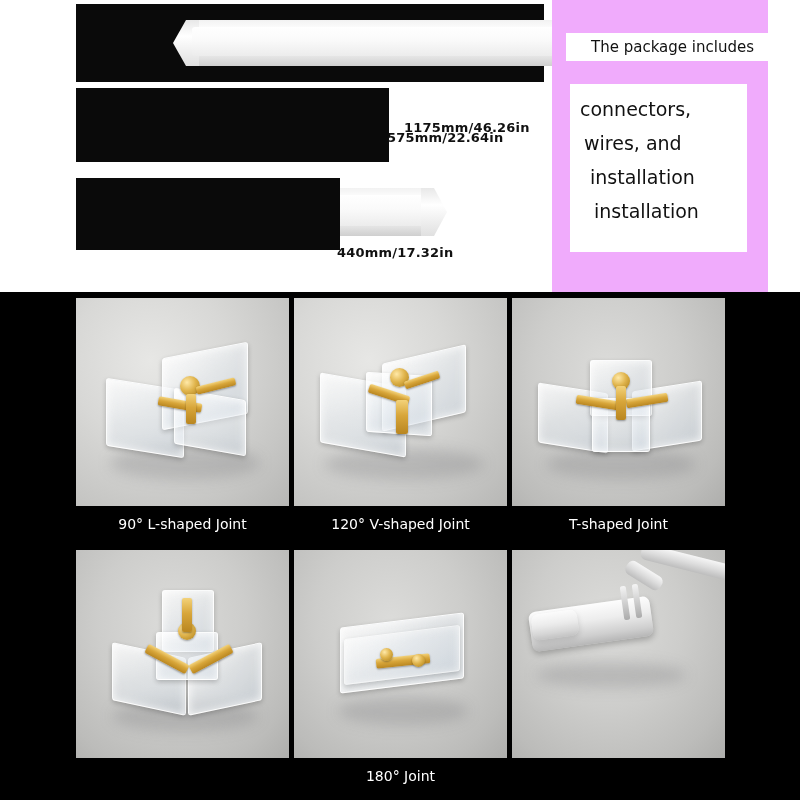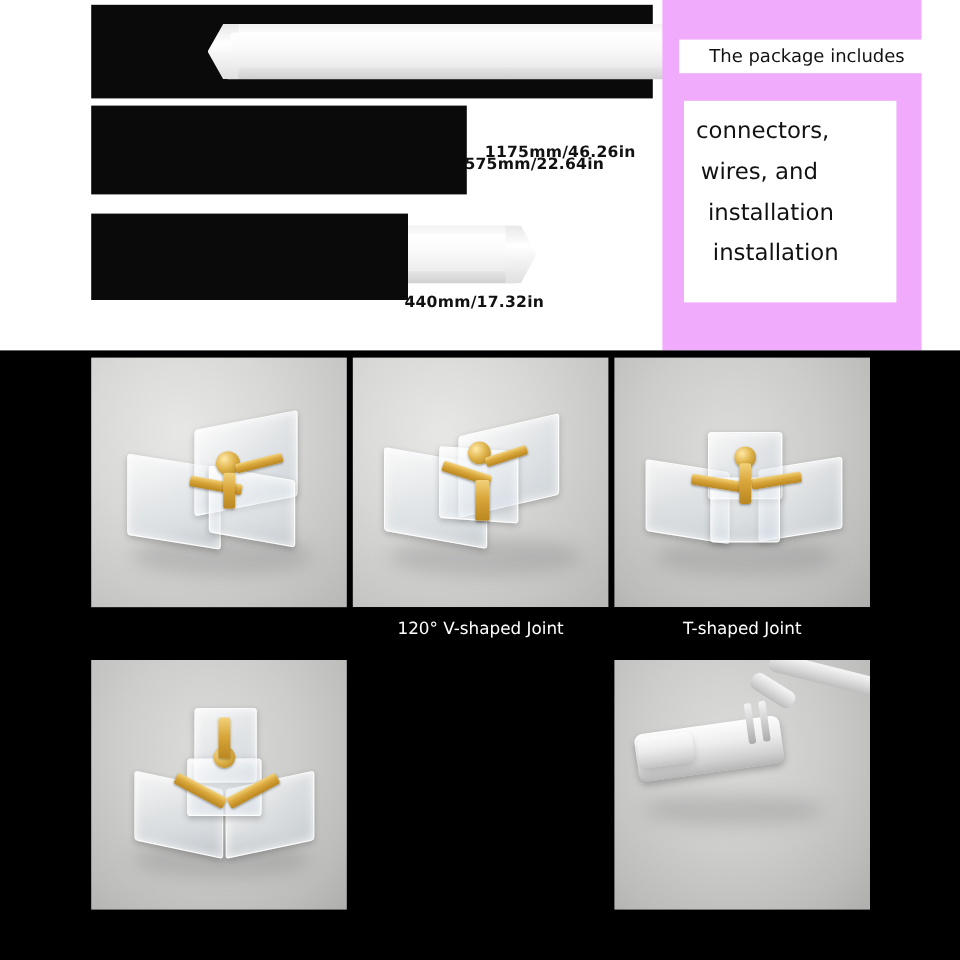--- a/index.html
+++ b/index.html
@@ -231,20 +231,21 @@
       <div class="conn" style="left:24px; top:40px; width:170px; height:130px;">
         <div class="blk" style="left:6px;  top:46px; width:78px; height:68px; transform:skewY(9deg);"></div>
         <div class="blk" style="left:62px; top:12px; width:86px; height:72px; transform:skewY(-11deg);"></div>
         <div class="blk" style="left:74px; top:56px; width:72px; height:56px; transform:skewY(10deg);"></div>
         <div class="gold round" style="left:80px; top:38px; width:20px; height:20px;"></div>
         <div class="gold" style="left:58px; top:62px; width:44px; height:9px; transform:rotate(10deg);"></div>
         <div class="gold" style="left:96px; top:44px; width:40px; height:8px; transform:rotate(-14deg);"></div>
         <div class="gold" style="left:86px; top:56px; width:10px; height:30px;"></div>
       </div>
     </div>
+    <div class="caption">90° L-shaped Joint</div>
   </div>
 
   <div class="cell" style="left:294px; top:6px; width:213px; height:244px;">
     <div class="photo">
       <div class="shadowblob" style="left:30px; top:150px; width:160px; height:32px;"></div>
       <div class="conn" style="left:18px; top:40px; width:180px; height:130px;">
         <div class="blk" style="left:8px;  top:42px; width:86px; height:70px; transform:skewY(10deg);"></div>
         <div class="blk" style="left:70px; top:16px; width:84px; height:68px; transform:skewY(-13deg);"></div>
         <div class="blk" style="left:54px; top:36px; width:66px; height:60px; transform:skewY(4deg);"></div>
         <div class="gold round" style="left:78px; top:30px; width:19px; height:19px;"></div>
@@ -282,20 +283,33 @@
         <div class="blk" style="left:88px; top:66px; width:74px; height:58px; transform:skewY(-12deg);"></div>
         <div class="blk" style="left:56px; top:48px; width:62px; height:48px;"></div>
         <div class="gold round" style="left:78px; top:38px; width:18px; height:18px;"></div>
         <div class="gold" style="left:82px; top:14px; width:10px; height:34px;"></div>
         <div class="gold" style="left:44px; top:70px; width:46px; height:10px; transform:rotate(28deg);"></div>
         <div class="gold" style="left:88px; top:70px; width:46px; height:10px; transform:rotate(-28deg);"></div>
       </div>
     </div>
   </div>
 
+  <div class="cell" style="left:294px; top:258px; width:213px; height:244px;">
+    <div class="photo darker">
+      <div class="shadowblob" style="left:44px; top:146px; width:130px; height:30px;"></div>
+      <div class="conn" style="left:46px; top:52px; width:126px; height:110px;">
+        <div class="blk" style="left:0px; top:18px; width:124px; height:66px; transform:skewY(-7deg);"></div>
+        <div class="blk" style="left:4px; top:30px; width:116px; height:46px; transform:skewY(-7deg); opacity:.7;"></div>
+        <div class="gold" style="left:36px; top:54px; width:54px; height:10px; transform:rotate(-6deg);"></div>
+        <div class="gold round" style="left:40px; top:46px; width:13px; height:13px;"></div>
+        <div class="gold round" style="left:72px; top:52px; width:13px; height:13px;"></div>
+      </div>
+    </div>
+    <div class="caption">180° Joint</div>
+  </div>
 
   <div class="cell" style="left:512px; top:258px; width:213px; height:244px;">
     <div class="photo darker">
       <div class="shadowblob" style="left:24px; top:112px; width:150px; height:26px;"></div>
       <div class="cable-wire" style="left:128px; top:4px; width:92px; height:16px; transform:rotate(14deg);"></div>
       <div class="cable-wire" style="left:112px; top:18px; width:40px; height:15px; transform:rotate(32deg);"></div>
       <div class="cable-body" style="left:18px; top:54px; width:122px; height:40px; transform:rotate(-8deg);"></div>
       <div class="cable-ring" style="left:110px; top:36px; width:6px; height:34px; transform:rotate(-8deg);"></div>
       <div class="cable-ring" style="left:122px; top:34px; width:6px; height:34px; transform:rotate(-8deg);"></div>
       <div class="cable-body" style="left:20px; top:62px; width:46px; height:26px; transform:rotate(-8deg); opacity:.55;"></div>

